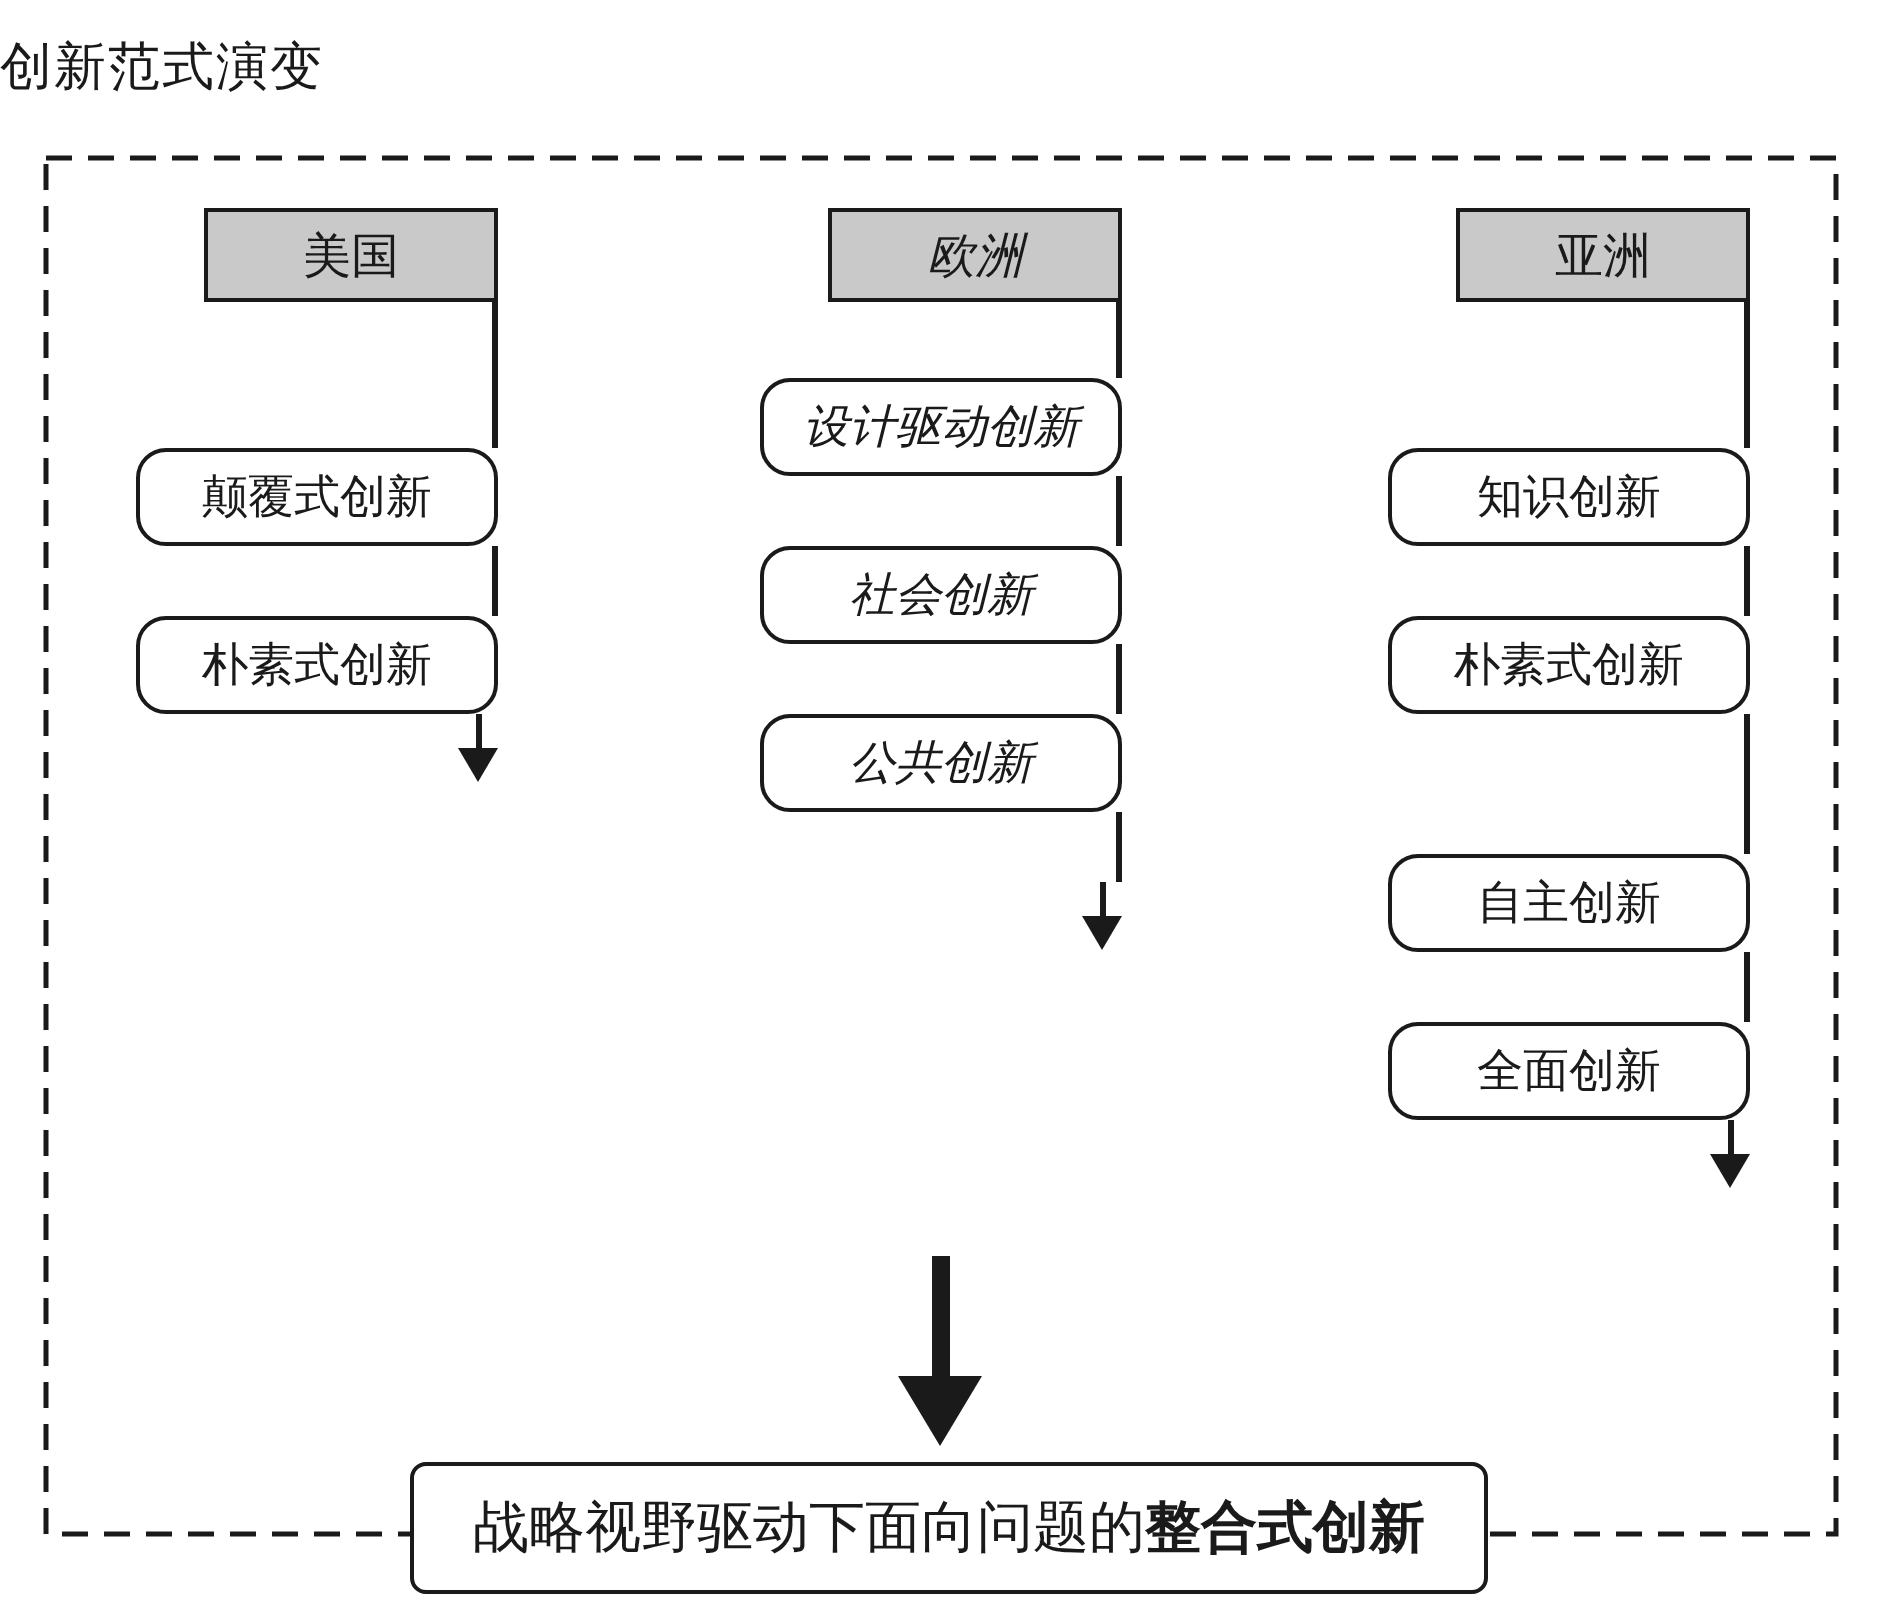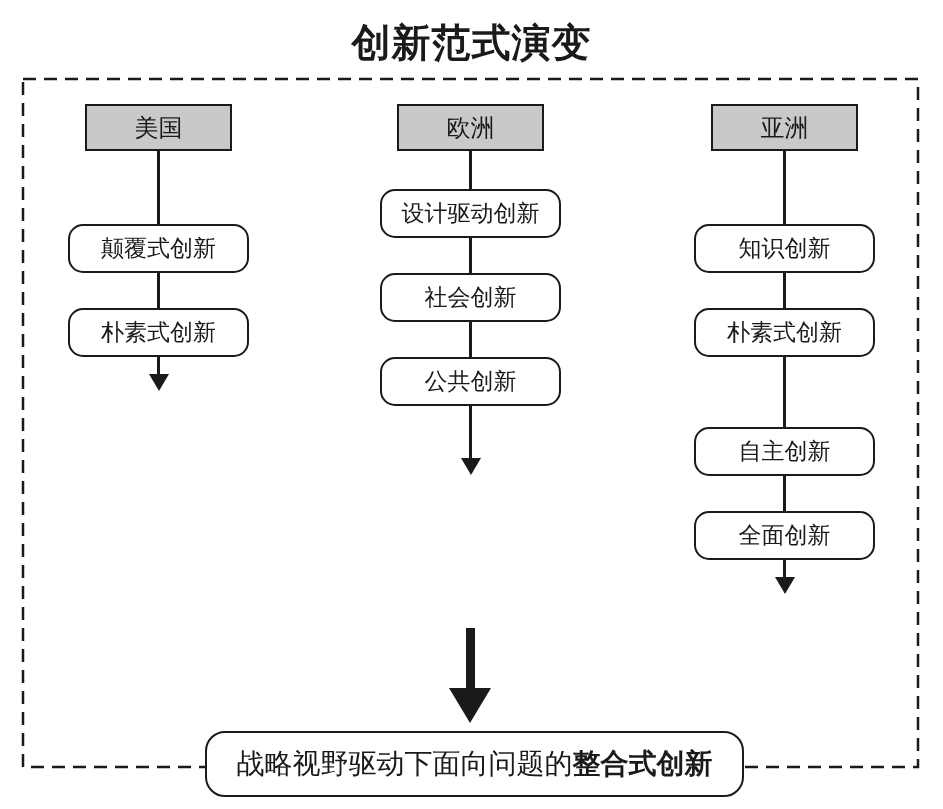--- a/index.html
+++ b/index.html
@@ -14,42 +14,41 @@
     background: #ffffff;
     font-family: "DejaVu Sans", "Liberation Sans", sans-serif;
     color: #1a1a1a;
     overflow: hidden;
   }
   .title {
     position: absolute;
     top: 16px;
     left: 0;
     width: 100%;
-    text-align: center;
-    font-size: 39px;
-    font-weight: bold;
+    font-size: 26px;
+    font-weight: normal;
     letter-spacing: 1px;
   }
   .dashed-frame {
     position: absolute;
     top: 0;
     left: 0;
     z-index: 0;
   }
   .col {
     position: absolute;
     top: 104px;
     width: 181px;
     display: flex;
     flex-direction: column;
-    align-items: center;
+    align-items: flex-end;
     z-index: 1;
   }
   .col-usa    { left: 68px; }
-  .col-europe { left: 380px; }
+  .col-europe { left: 380px; font-style: italic; }
   .col-asia   { left: 694px; }
   .hdr {
     width: 143px;
     height: 43px;
     background: #c9c9c9;
     border: 2px solid #1a1a1a;
     display: flex;
     align-items: center;
     justify-content: center;
     font-size: 24px;
@@ -112,21 +111,21 @@
     border-top: 35px solid #1a1a1a;
   }
   .result-box {
     position: absolute;
     left: 205px;
     top: 731px;
     width: 535px;
     height: 62px;
     background: #ffffff;
     border: 2px solid #1a1a1a;
-    border-radius: 20px;
+    border-radius: 8px;
     display: flex;
     align-items: center;
     justify-content: center;
     font-size: 28px;
     white-space: nowrap;
     z-index: 2;
   }
   .result-box .bold-part {
     font-weight: bold;
   }

